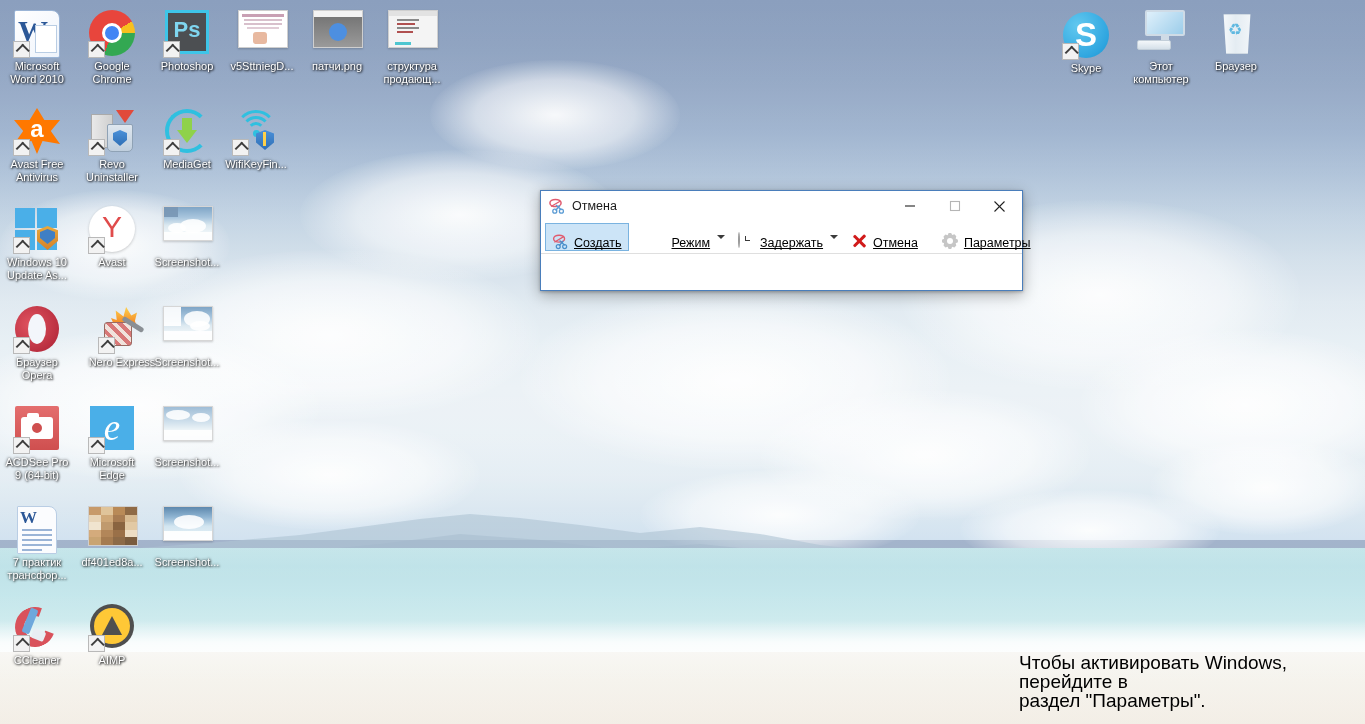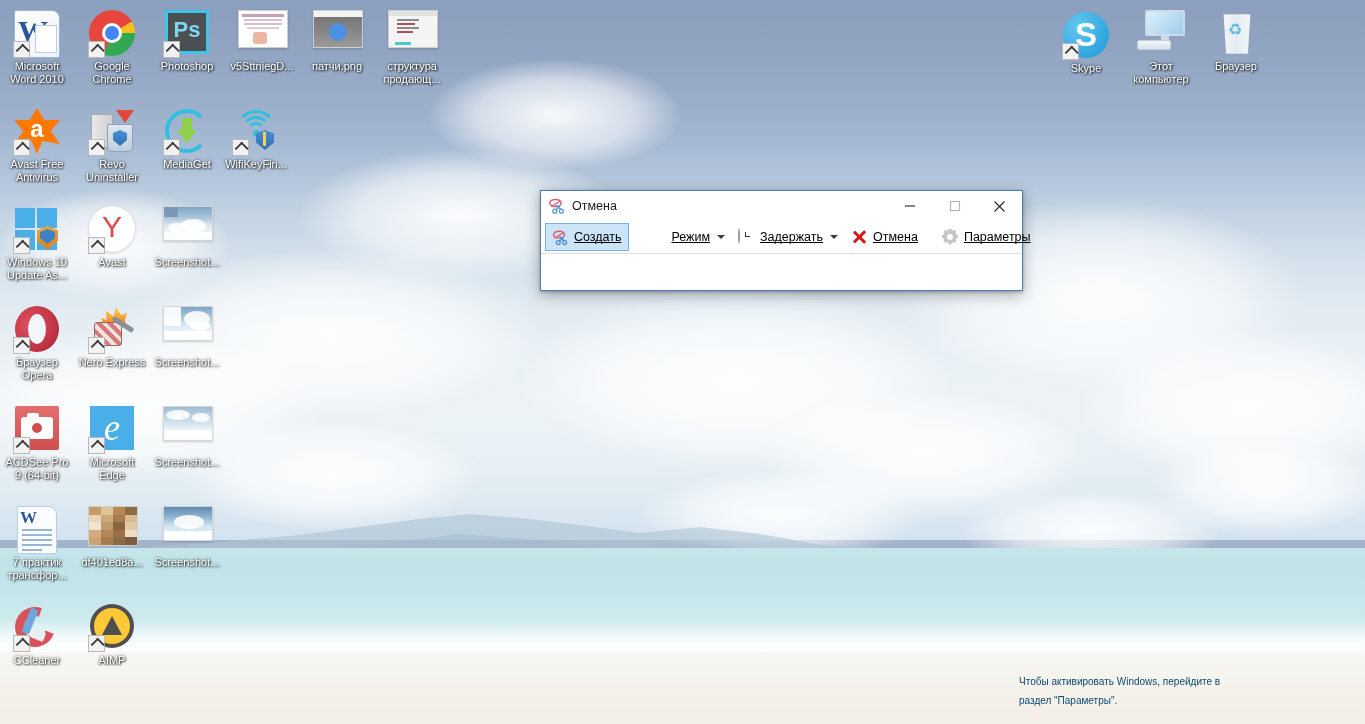--- a/index.html
+++ b/index.html
@@ -505,21 +505,21 @@
 
   .snip-toolbar {
     height: 32px;
     display: flex;
     align-items: center;
     background: #ffffff;
     padding-left: 4px;
     border-bottom: 1px solid #dfdfdf;
   }
   .tb-item {
-    display: flex; align-items: center;
+    display: flex; align-items: flex-end;
     height: 26px;
     padding: 0 7px;
     font-size: 12.5px;
     color: #000;
     cursor: default;
     white-space: nowrap;
   }
   .tb-item.selected {
     background: #cce4f7;
     border: 1px solid #7ab3e0;
@@ -625,23 +625,23 @@
     font-family: "Liberation Sans", sans-serif;
     pointer-events: none;
   }
   #activation .act-title {
     font-size: 20px;
     line-height: 24px;
     color: #97a4ad;
     margin-bottom: 3px;
   }
   #activation .act-sub {
-    font-size: 10px;
+    font-size: 19px;
     line-height: 19px;
-    color: #0c4a6e;
+    color: #000000;
   }
 </style>
 </head>
 <body>
 
 <div id="desktop">
 
   <div class="bg-sky"></div>
 
   <div class="cloud" style="left:120px; top:250px; width:420px; height:170px;"></div>
@@ -806,21 +806,21 @@
         </div>
         <div class="icon-label">Screenshot...</div>
       </div>
       <div class="icon-cell" style="left: 0px; top: 298px;">
         <div class="icon-img">
           <div class="ic-opera"></div>
           <span class="shortcut"></span>
         </div>
         <div class="icon-label">Браузер Opera</div>
       </div>
-      <div class="icon-cell" style="left: 75px; top: 298px;">
+      <div class="icon-cell" style="left: 85px; top: 298px;">
         <div class="icon-img">
           <div class="ic-nero">
             <span class="flame"></span>
             <span class="drum"></span>
             <span class="stick"></span>
           </div>
           <span class="shortcut"></span>
         </div>
         <div class="icon-label">Nero Express</div>
       </div>

